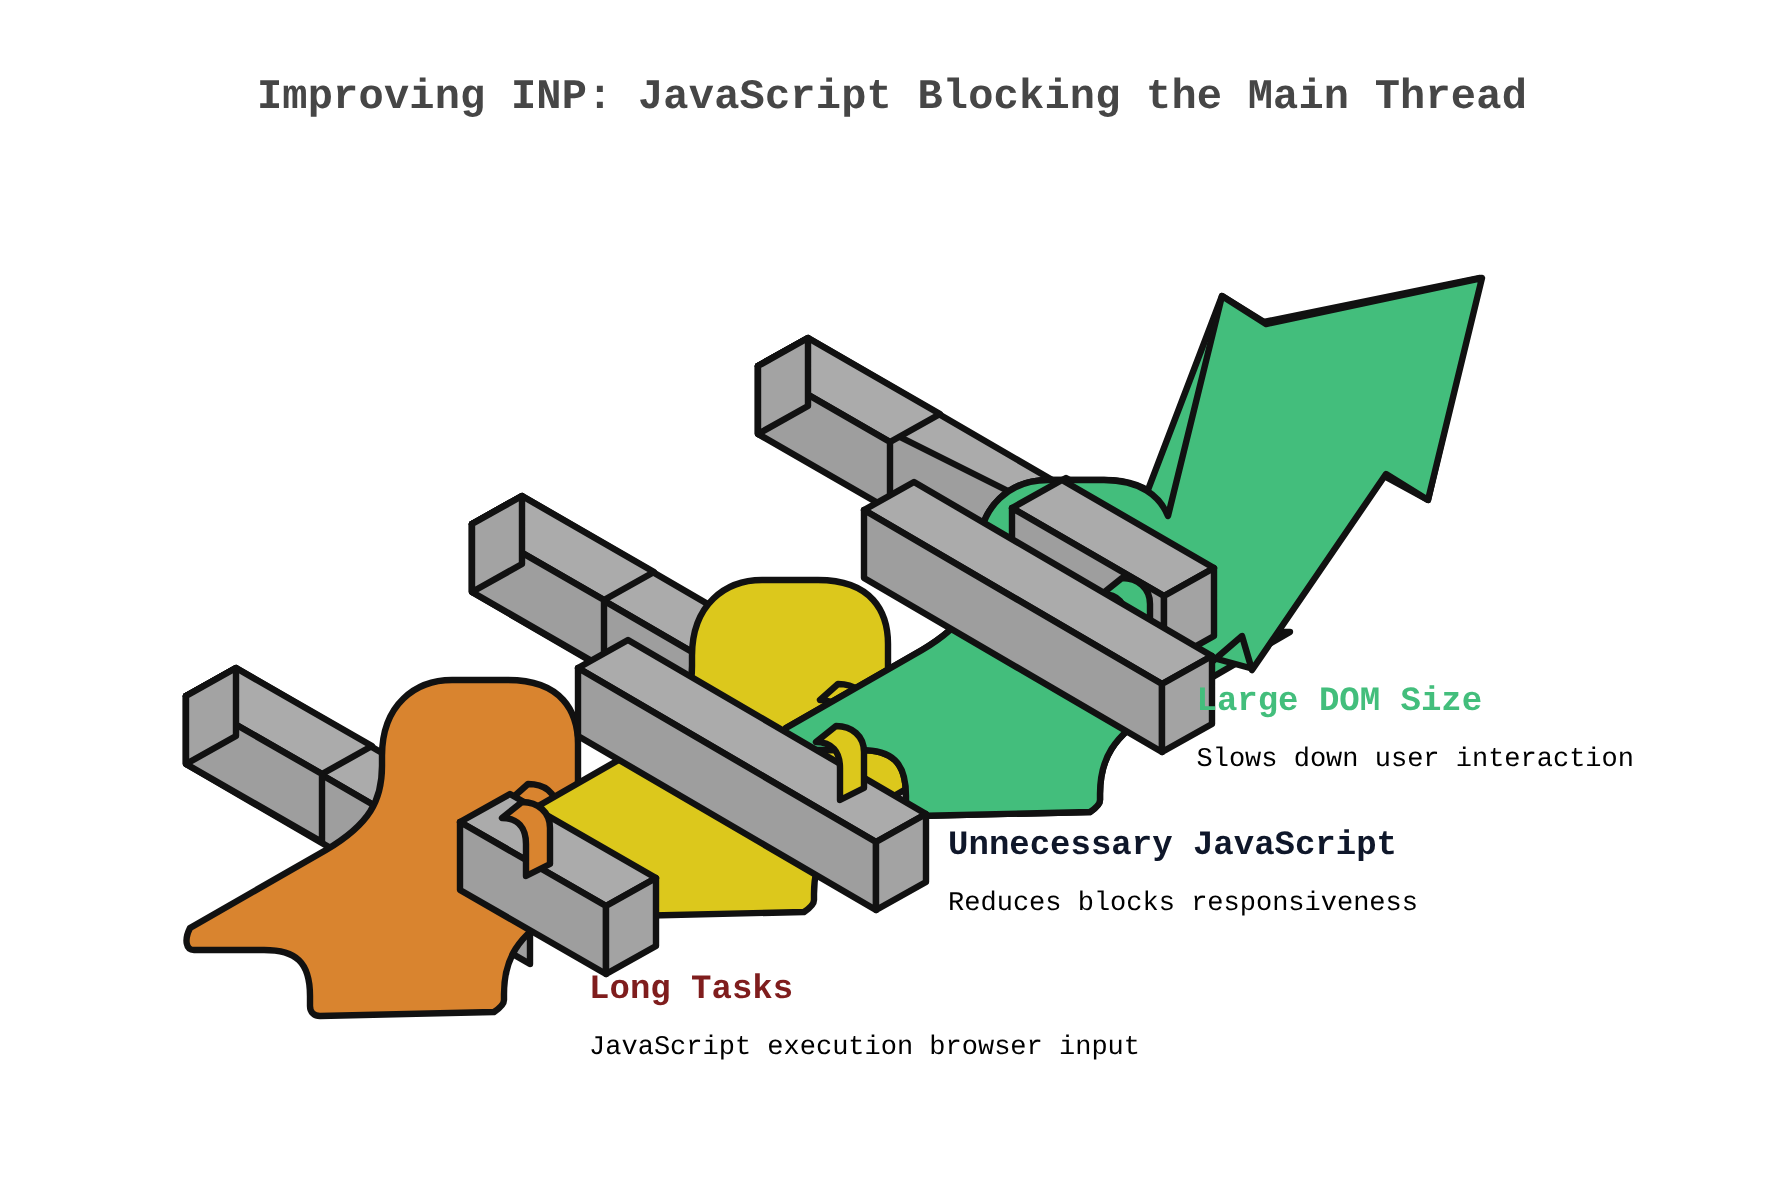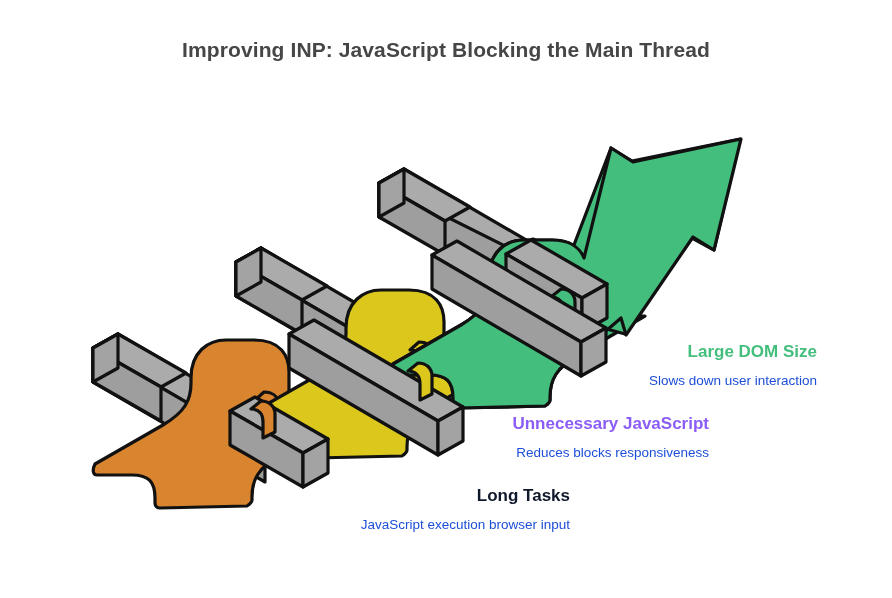--- a/index.html
+++ b/index.html
@@ -14,20 +14,21 @@
     overflow: hidden;
     font-family: "Liberation Sans", sans-serif;
     -webkit-font-smoothing: antialiased;
   }
 
   .canvas {
     position: absolute;
     inset: 0;
     width: 892px;
     height: 598px;
+    font-family: Liberation Mono, monospace;
   }
 
   .diagram-title {
     position: absolute;
     top: 36px;
     left: 0;
     width: 892px;
     text-align: center;
     font-size: 21px;
     font-weight: bold;
@@ -40,32 +41,31 @@
     position: absolute;
     left: 0;
     top: 0;
     width: 892px;
     height: 598px;
     pointer-events: none;
   }
   .legend-item {
     position: absolute;
     pointer-events: auto;
-    text-align: right;
   }
   .legend-item .legend-title {
     font-size: 17px;
     font-weight: bold;
     line-height: 22px;
     white-space: nowrap;
   }
   .legend-item .legend-sub {
     font-size: 13.5px;
     font-weight: normal;
-    color: #1d4ed8;
+    color: #000000;
     line-height: 20px;
     margin-top: 8px;
     white-space: nowrap;
   }
 
   .legend-green { right: 75px; top: 341px; }
   .legend-yellow { right: 183px; top: 413px; }
   .legend-orange { right: 322px; top: 485px; }
 
   svg { display: block; }
@@ -336,24 +336,24 @@
   </svg>
 
   <div class="legend">
 
     <div class="legend-item legend-green">
       <div class="legend-title" style="color:#43BE7C">Large DOM Size</div>
       <div class="legend-sub">Slows down user interaction</div>
     </div>
 
     <div class="legend-item legend-yellow">
-      <div class="legend-title" style="color:#8b5cf6">Unnecessary JavaScript</div>
+      <div class="legend-title" style="color:#0f172a">Unnecessary JavaScript</div>
       <div class="legend-sub">Reduces blocks responsiveness</div>
     </div>
 
     <div class="legend-item legend-orange">
-      <div class="legend-title" style="color:#0f172a">Long Tasks</div>
+      <div class="legend-title" style="color:#7f1d1d">Long Tasks</div>
       <div class="legend-sub">JavaScript execution browser input</div>
     </div>
 
   </div>
 
 </div>
 
 </body></html>

